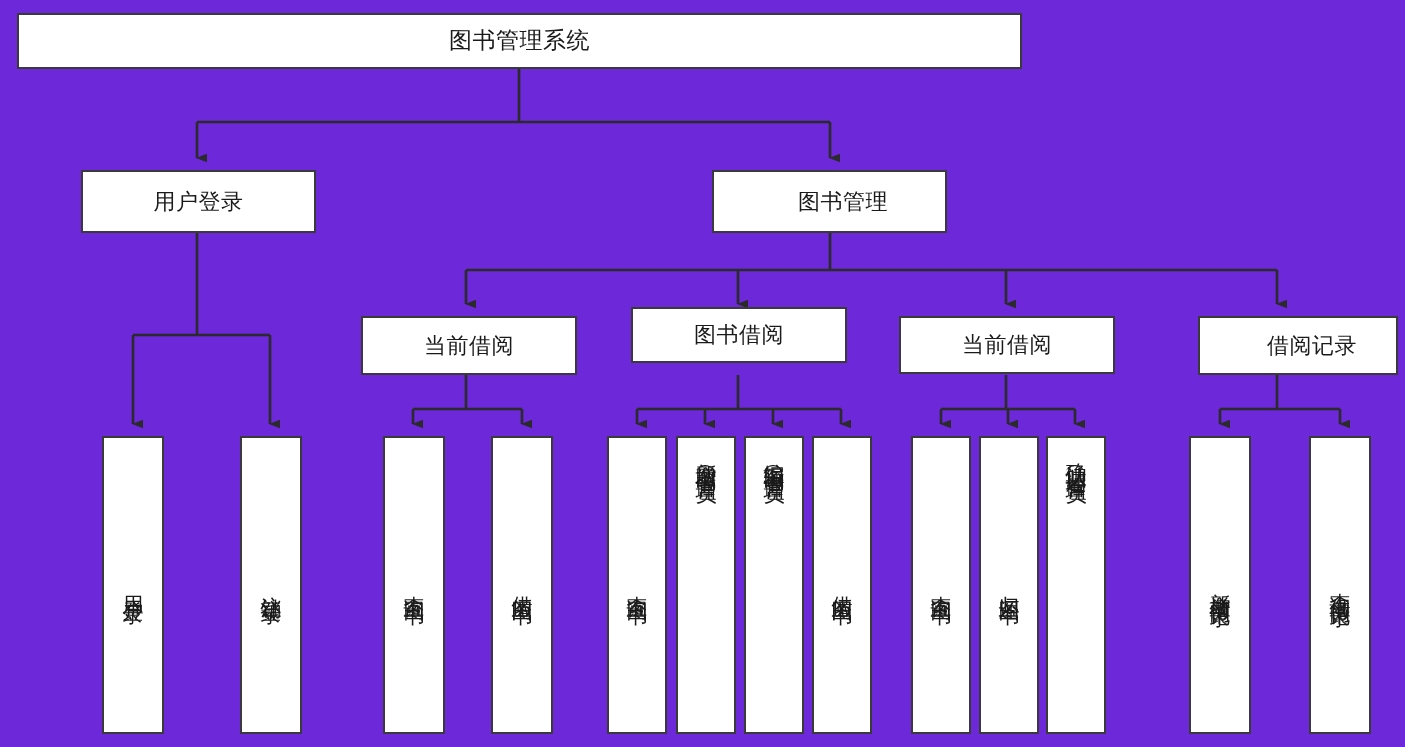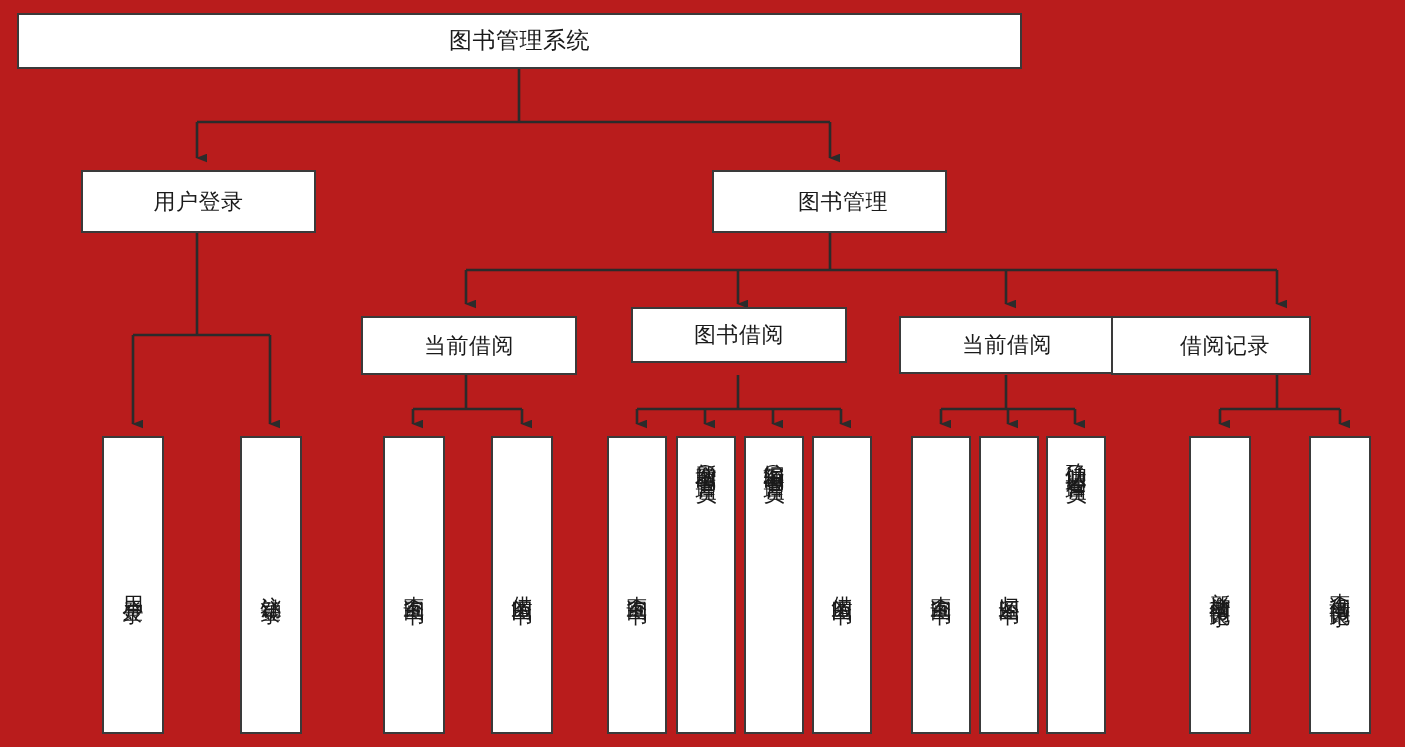--- a/index.html
+++ b/index.html
@@ -8,21 +8,21 @@
     padding: 0;
     background: #ffffff;
   }
   body {
     font-family: "DejaVu Sans", "Liberation Sans", sans-serif;
   }
   #diagram-canvas {
     position: relative;
     width: 1405px;
     height: 747px;
-    background: #b91c1c;
+    background: #6d28d9;
     overflow: hidden;
   }
   #edge-layer {
     position: absolute;
     left: 0;
     top: 0;
     width: 1405px;
     height: 747px;
     pointer-events: none;
   }
@@ -150,21 +150,21 @@
 
   <div class="node horiz" style="left:361px; top:316px; width:216px; height:59px;">
     <span class="node-label">当前借阅</span>
   </div>
   <div class="node horiz" style="left:631px; top:307px; width:216px; height:56px;">
     <span class="node-label">图书借阅</span>
   </div>
   <div class="node horiz" style="left:899px; top:316px; width:216px; height:58px;">
     <span class="node-label">当前借阅</span>
   </div>
-  <div class="node horiz" style="left:1111px; top:316px; width:200px; height:59px;padding-left:28px;">
+  <div class="node horiz" style="left:1198px; top:316px; width:200px; height:59px;padding-left:28px;">
     <span class="node-label">借阅记录</span>
   </div>
 
   <div class="node vert center-text" style="left:102px; top:436px; width:62px; height:298px;">
     <span class="node-label">用户登录</span>
   </div>
   <div class="node vert center-text" style="left:240px; top:436px; width:62px; height:298px;">
     <span class="node-label">注销登录</span>
   </div>
 

